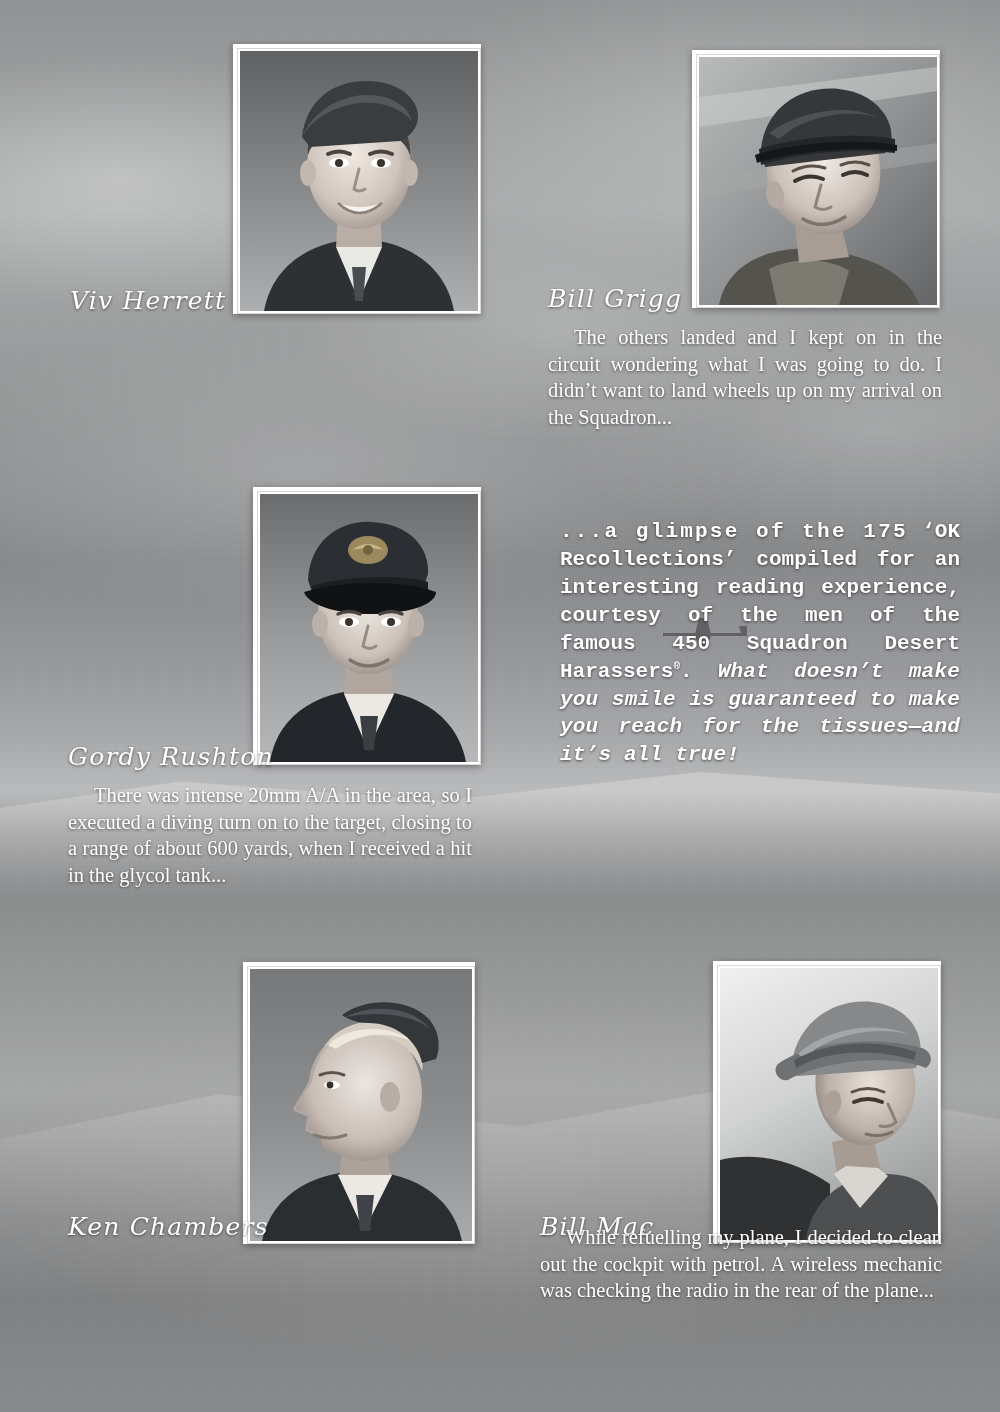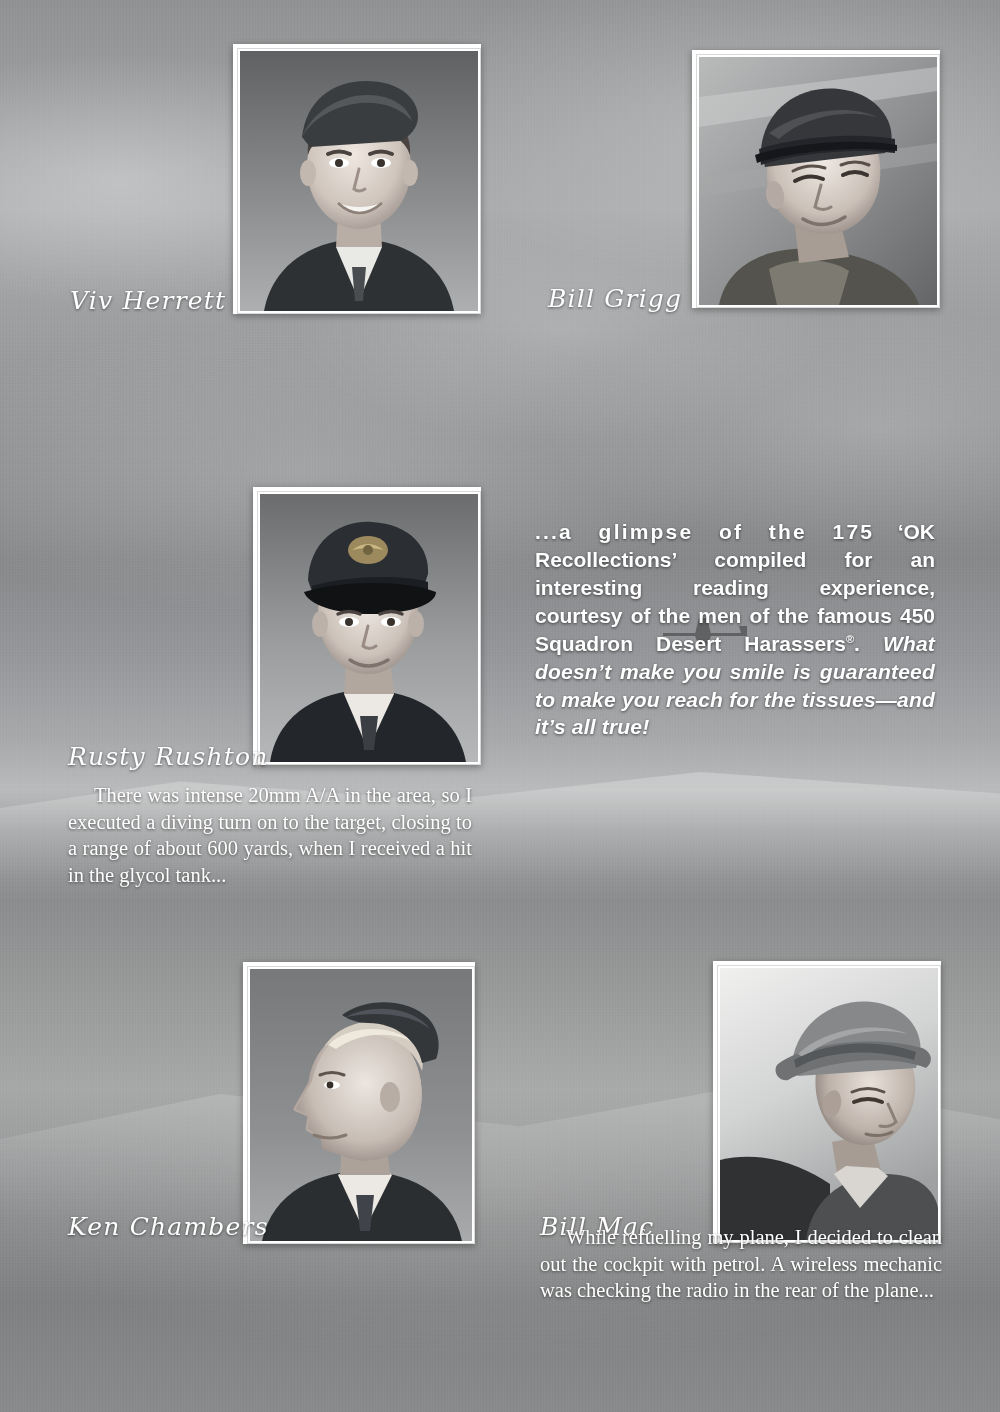--- a/index.html
+++ b/index.html
@@ -125,24 +125,24 @@
     color: #ffffff;
     text-align: justify;
     text-shadow: 0 1px 3px rgba(0,0,0,0.55);
   }
   .quote .lead { padding-left: 26px; }
   .quote em { font-style: italic; }
 
   
   .blurb {
     position: absolute;
-    left: 535px;
+    left: 560px;
     top: 518px;
     width: 400px;
-    font-family: Liberation Sans, sans-serif;
+    font-family: Liberation Mono, monospace;
     font-weight: bold;
     font-size: 21px;
     line-height: 1.33;
     color: #ffffff;
     text-align: justify;
     text-shadow: 0 1px 3px rgba(0,0,0,0.6);
   }
   .blurb .spaced { letter-spacing: 2.2px; }
   .blurb .tail {
     font-style: italic;
@@ -257,20 +257,23 @@
         <path d="M94 114 Q110 106 126 111" stroke="#5a5049" stroke-width="3" fill="none" stroke-linecap="round"></path>
         <path d="M142 108 Q156 102 170 108" stroke="#5a5049" stroke-width="3" fill="none" stroke-linecap="round"></path>
 
         <path d="M122 128 L116 150 Q124 155 132 150" stroke="#8e837b" stroke-width="3" fill="none" stroke-linecap="round"></path>
 
         <path d="M104 162 Q124 174 146 160" stroke="#7e736c" stroke-width="3.5" fill="none" stroke-linecap="round"></path>
       </svg>
     </div>
   </div>
   <div class="name" style="left:548px; top:284px;">Bill Grigg</div>
+  <div class="quote" style="left:548px; top:324px; width:394px;">
+    <span class="lead">The others landed and I kept on in the circuit wondering what I was going to do. I didn’t want to land wheels up on my arrival on the Squadron...</span>
+  </div>
 
   <div class="blurb">
     <span class="spaced">...a glimpse of the 175</span>
     <span>‘OK Recollections’ compiled for an interesting reading experience, courtesy of the men of the famous 450 Squadron Desert Harassers</span><sup>®</sup><span>.</span>
     <span class="tail">What doesn’t make you smile is guaranteed to make you reach for the tissues—and it’s all true!</span>
   </div>
 
   <div class="photo" style="left:253px; top:487px; width:218px; height:268px;">
     <div class="inner">
       <svg class="portrait" viewBox="0 0 218 268" preserveAspectRatio="xMidYMid slice">
@@ -314,21 +317,21 @@
         <circle cx="131" cy="128" r="4" fill="#39322d"></circle>
         <path d="M78 120 Q89 115 100 120" stroke="#4b4340" stroke-width="3.5" fill="none" stroke-linecap="round"></path>
         <path d="M120 120 Q131 115 142 120" stroke="#4b4340" stroke-width="3.5" fill="none" stroke-linecap="round"></path>
 
         <path d="M108 132 L103 152 Q109 157 116 152" stroke="#978b83" stroke-width="3" fill="none" stroke-linecap="round"></path>
 
         <path d="M90 166 Q108 178 128 166" stroke="#7f746d" stroke-width="3.5" fill="none" stroke-linecap="round"></path>
       </svg>
     </div>
   </div>
-  <div class="name" style="left:68px; top:742px;">Rusty Rushton</div>
+  <div class="name" style="left:68px; top:742px;">Gordy Rushton</div>
   <div class="quote" style="left:68px; top:782px; width:404px;">
     <span class="lead">There was intense 20mm A/A  in the area, so I executed a diving turn on to the target, closing to a range of about 600 yards, when I received a hit in the glycol tank...</span>
   </div>
 
   <div class="photo" style="left:243px; top:962px; width:222px; height:272px;">
     <div class="inner">
       <svg class="portrait" viewBox="0 0 222 272" preserveAspectRatio="xMidYMid slice">
         <defs>
           <linearGradient id="bg4" x1="0" y1="0" x2="0" y2="1">
             <stop offset="0%" stop-color="#76787a"></stop>

